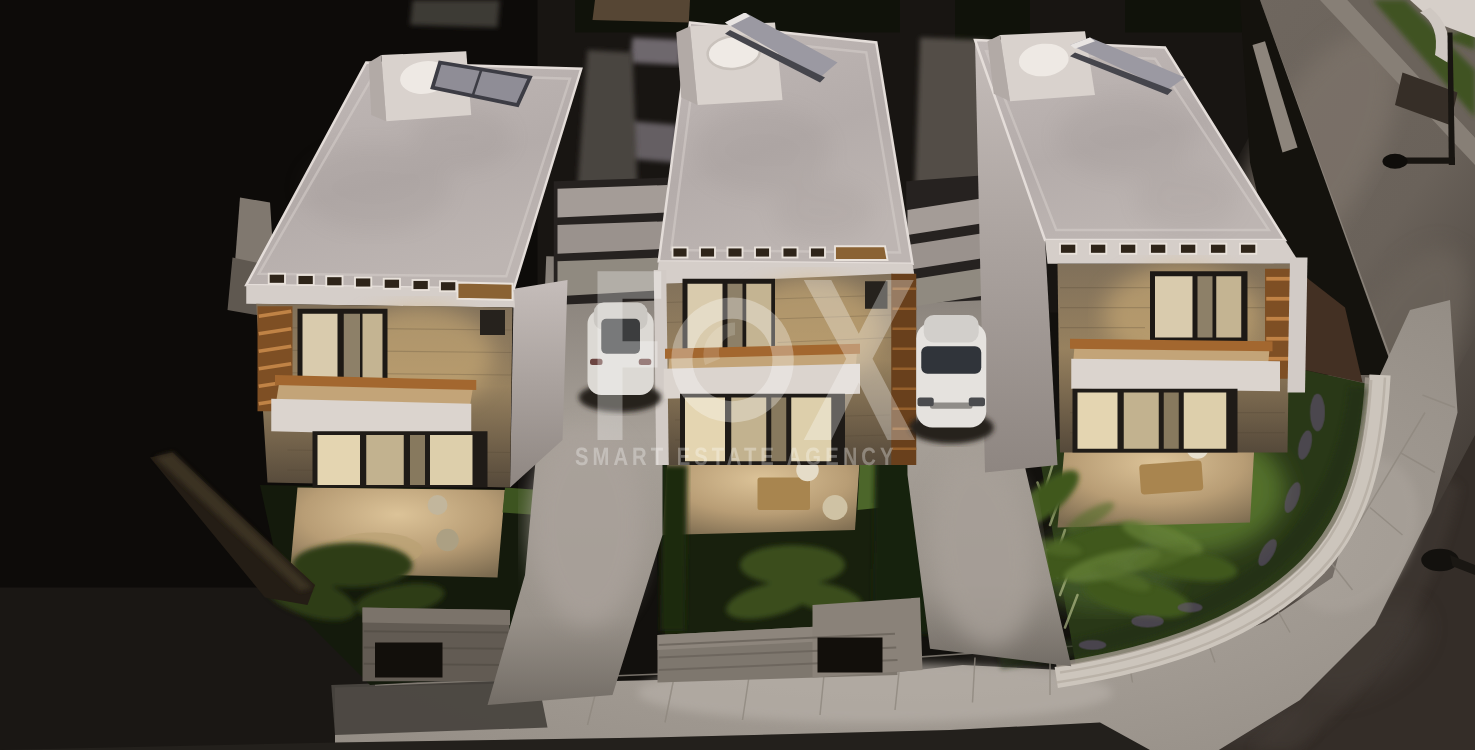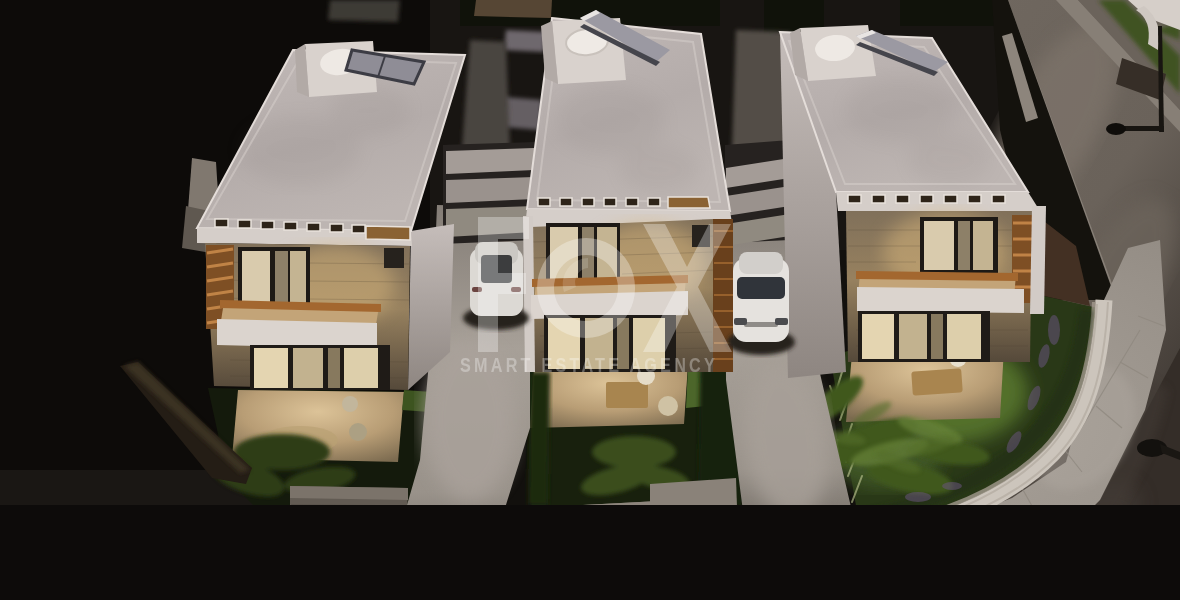--- a/index.html
+++ b/index.html
@@ -1,16 +1,16 @@
 <!DOCTYPE html>
 <html><head>
 <meta charset="utf-8">
 <style>
   html,body{margin:0;padding:0;background:#0d0b0a;}
-  #scene{width:1180px;height:505px;position:relative;overflow:hidden;font-family:"Liberation Sans", sans-serif;}
+  #scene{width:1180px;height:600px;position:relative;overflow:hidden;font-family:"Liberation Sans", sans-serif;}
 </style>
 </head>
 <body>
 <div id="scene">
 <svg width="1180" height="600" viewBox="0 0 1180 600" xmlns="http://www.w3.org/2000/svg">
 <defs>
   <linearGradient id="roofG" x1="0" y1="0" x2="0.4" y2="1">
     <stop offset="0" stop-color="#c1b9b7"></stop>
           <stop offset="0.6" stop-color="#b4acaa"></stop>
           <stop offset="1" stop-color="#bdb5b2"></stop>

